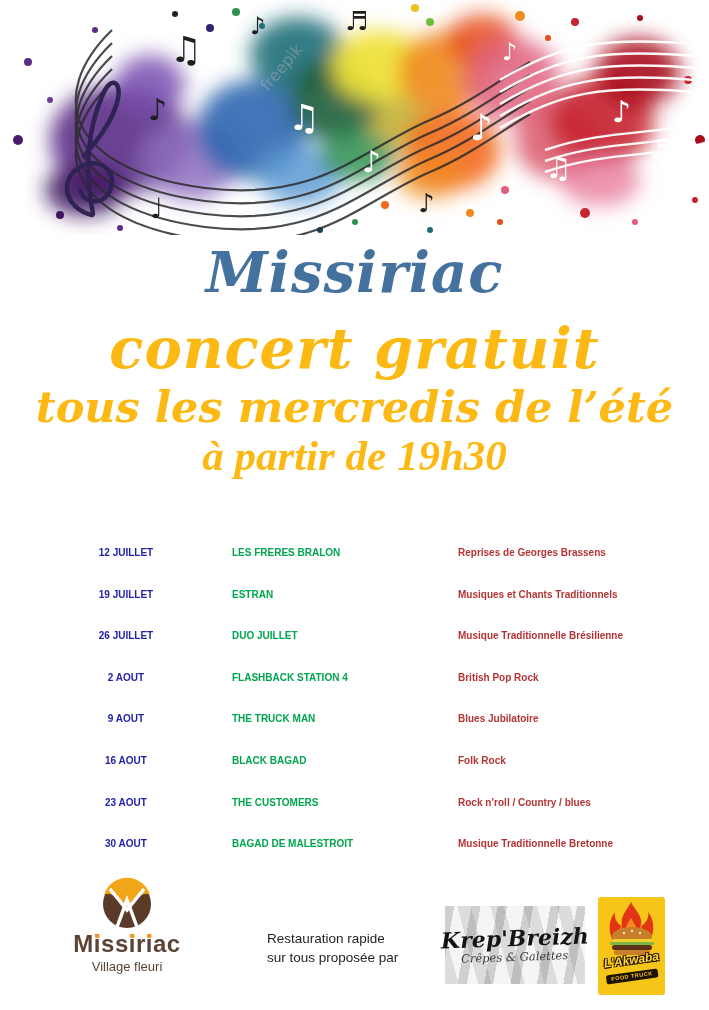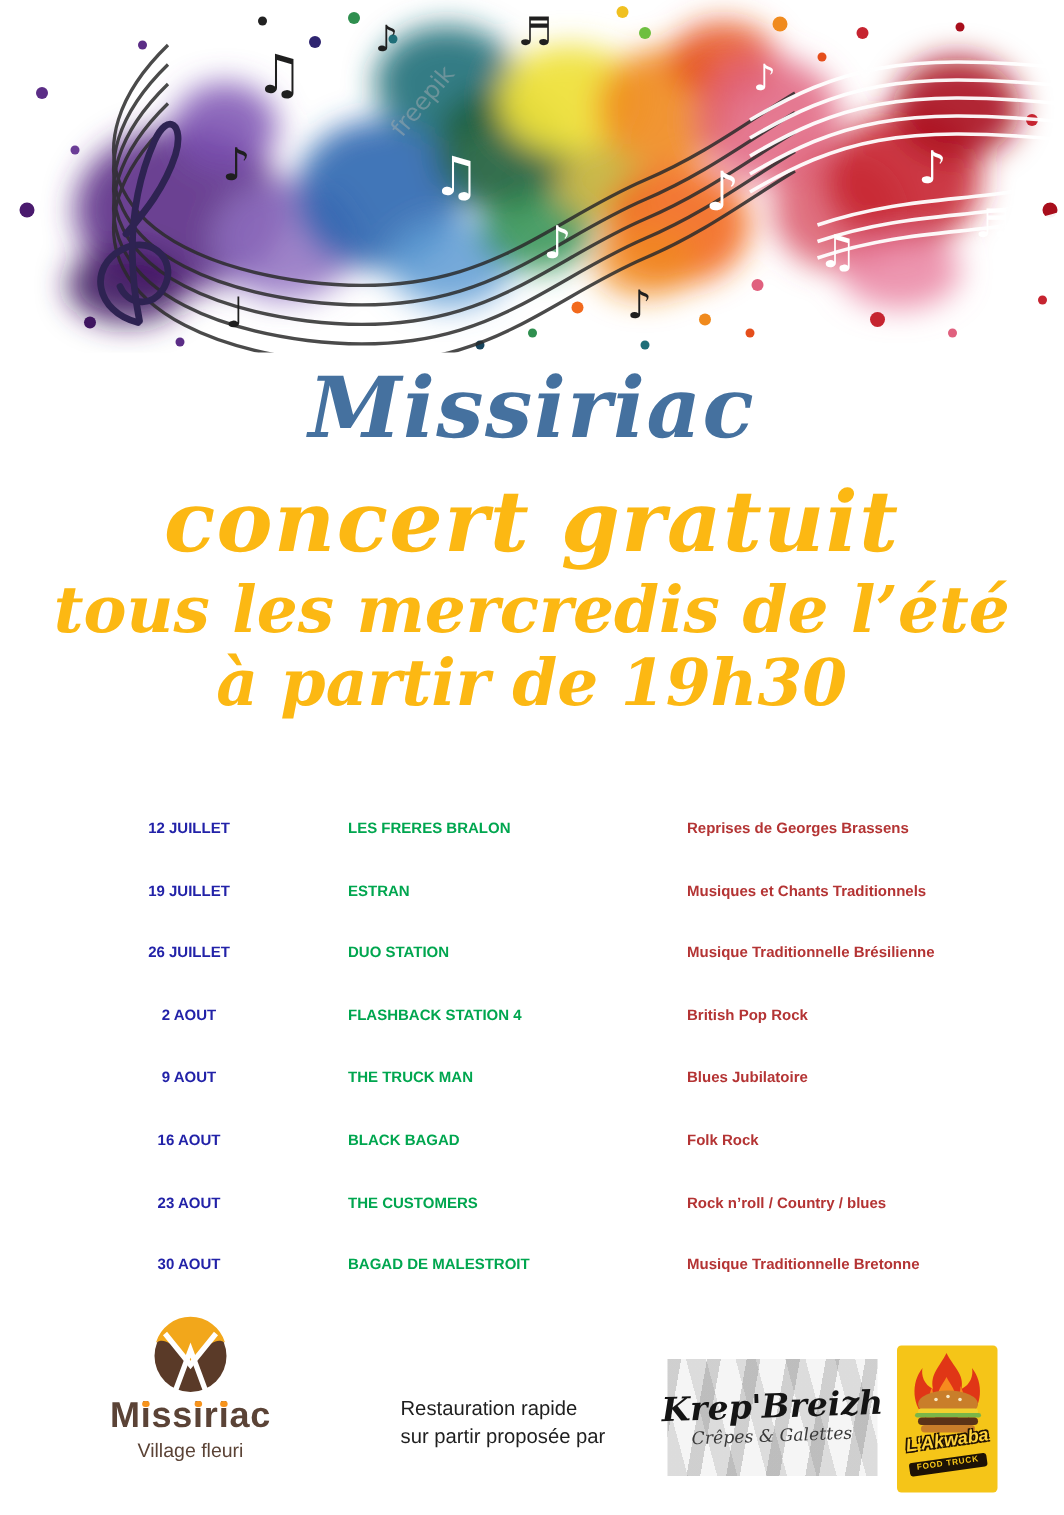--- a/index.html
+++ b/index.html
@@ -11,21 +11,21 @@
   
   .artwork{position:absolute;top:0;left:0;width:709px;height:235px;}
   
   .title-block{
     position:absolute;top:236px;left:0;width:709px;text-align:center;
     font-family:"DejaVu Serif",serif;font-style:italic;font-weight:bold;
   }
   .t-missiriac{font-size:56px;line-height:72px;color:#45719F;letter-spacing:1px;}
   .t-concert{font-size:56px;line-height:68px;margin-top:6px;color:#FCB813;letter-spacing:1px;}
   .t-line1{font-size:43px;line-height:50px;color:#FCB813;}
-  .t-line2{font-size:43px;line-height:48px;color:#FCB813;}
+  .t-line2{font-size:43px;line-height:48px;color:#FCB813;font-family:Liberation Serif, serif;}
   
   .schedule{position:absolute;top:544px;left:0;width:709px;font-weight:bold;font-size:10px;margin-left:40px;}
   .sched-row{display:flex;height:41.6px;align-items:flex-start;}
   .c-date{width:132px;padding-left:20px;text-align:center;color:#2222A8;line-height:18px;}
   .c-band{width:226px;margin-left:40px;color:#00A64F;line-height:18px;}
   .c-style{flex:1;color:#B43434;line-height:18px;}
   
   .f-missiriac{position:absolute;left:57px;top:874px;width:140px;text-align:center;color:#5B4336;}
   .logo-mark{display:block;margin:0 auto;}
   .logo-word{font-size:24px;font-weight:bold;letter-spacing:.5px;margin-top:4px;line-height:24px;}
@@ -190,21 +190,21 @@
       <span class="c-band">LES FRERES BRALON</span>
       <span class="c-style">Reprises de Georges Brassens</span>
     </div>
     <div class="sched-row">
       <span class="c-date">19 JUILLET</span>
       <span class="c-band">ESTRAN</span>
       <span class="c-style">Musiques et Chants Traditionnels</span>
     </div>
     <div class="sched-row">
       <span class="c-date">26 JUILLET</span>
-      <span class="c-band">DUO STATION</span>
+      <span class="c-band">DUO JUILLET</span>
       <span class="c-style">Musique Traditionnelle Brésilienne</span>
     </div>
     <div class="sched-row">
       <span class="c-date">2 AOUT</span>
       <span class="c-band">FLASHBACK STATION 4</span>
       <span class="c-style">British Pop Rock</span>
     </div>
     <div class="sched-row">
       <span class="c-date">9 AOUT</span>
       <span class="c-band">THE TRUCK MAN</span>
@@ -233,21 +233,21 @@
       <path d="M 14,21 A 24,24 0 0 1 60,21 C 52,16 44,28 37,36 C 30,28 22,16 14,21 Z" fill="#F2A71B"></path>
       <path d="M 20,15 L 37,36 L 54,15" stroke="#ffffff" stroke-width="3.5" fill="none"></path>
       <path d="M 27,53 L 37,26 L 47,53" stroke="#ffffff" stroke-width="3.5" fill="none"></path>
     </svg>
     <div class="logo-word"><span>M</span><span class="idot">i</span><span>ss</span><span class="idot">i</span><span>r</span><span class="idot">i</span><span>ac</span></div>
     <div class="logo-tag">Village fleuri</div>
   </div>
 
   <div class="f-resto">
     <div>Restauration rapide</div>
-    <div>sur partir proposée par</div>
+    <div>sur tous proposée par</div>
   </div>
 
   <div class="f-krep">
     <div class="krep-name">Krep'Breizh</div>
     <div class="krep-tag">Crêpes &amp; Galettes</div>
   </div>
 
   <div class="f-akwaba">
     <svg class="akwaba-flame" width="55" height="60" viewBox="0 0 55 60">
       <path d="M27 2 C22 12 16 16 18 26 C12 23 10 17 11 12 C3 22 4 38 14 46 C10 40 12 34 16 32 C14 40 20 48 27 50 C34 48 40 40 38 32 C42 34 45 40 41 46 C51 38 52 22 44 12 C45 17 43 23 37 26 C39 16 32 12 27 2 Z" fill="#E03616"></path>

